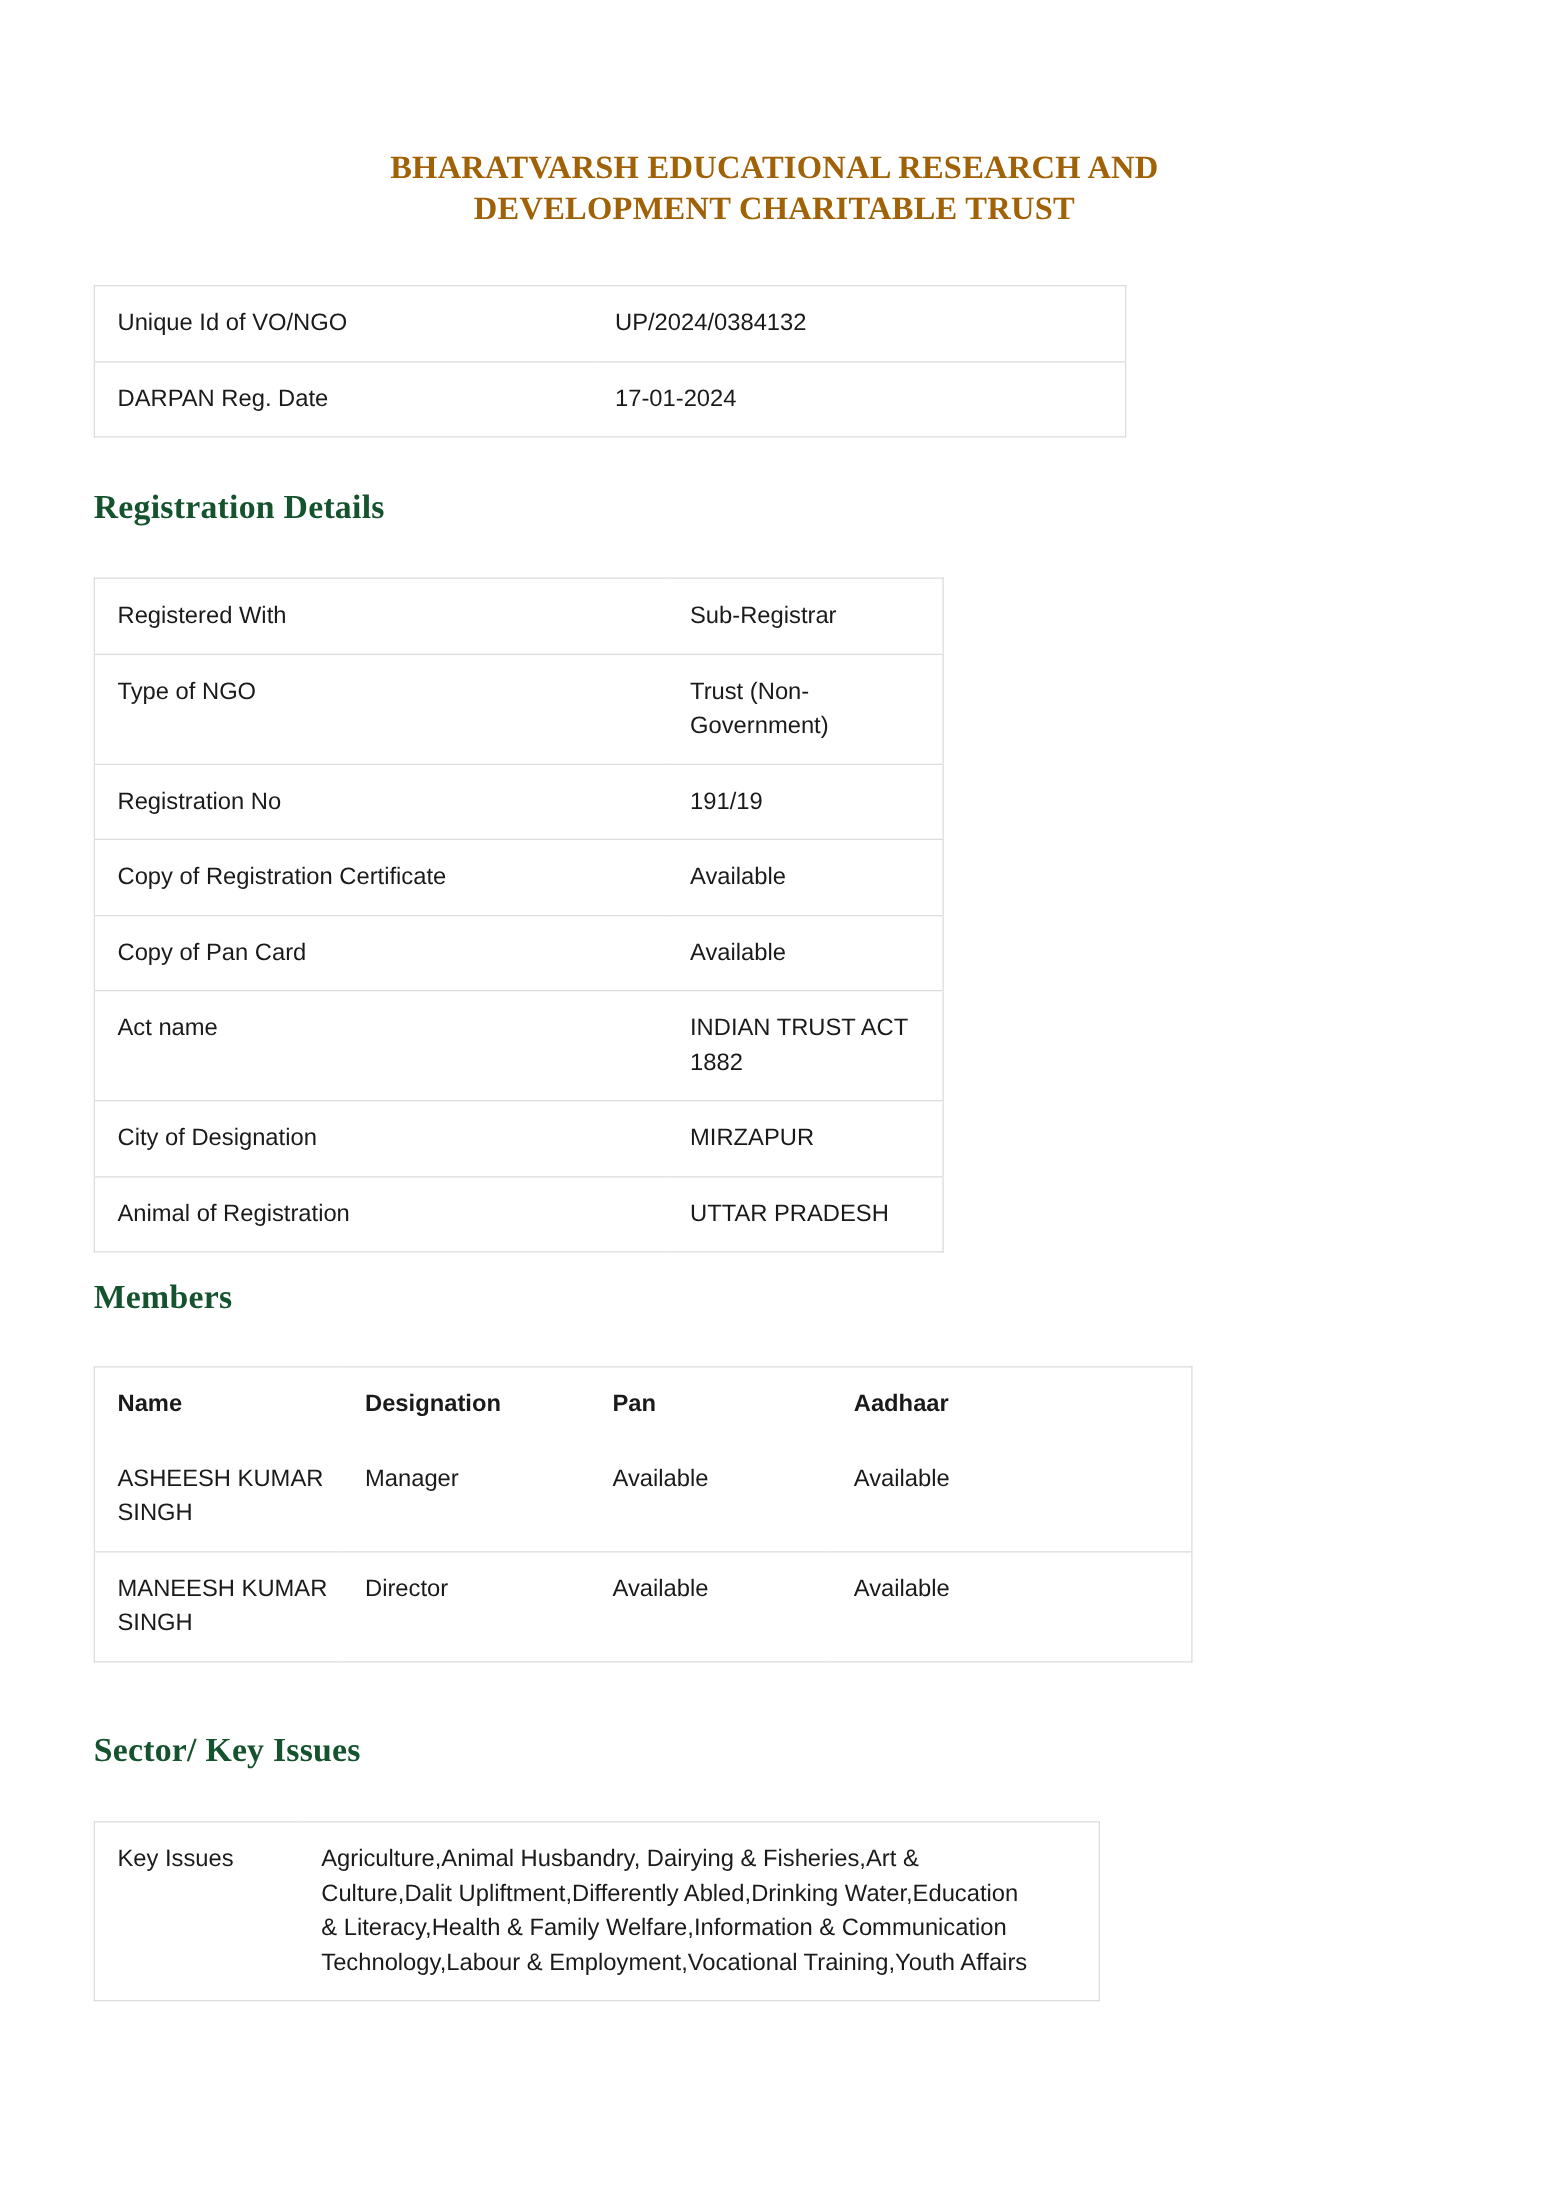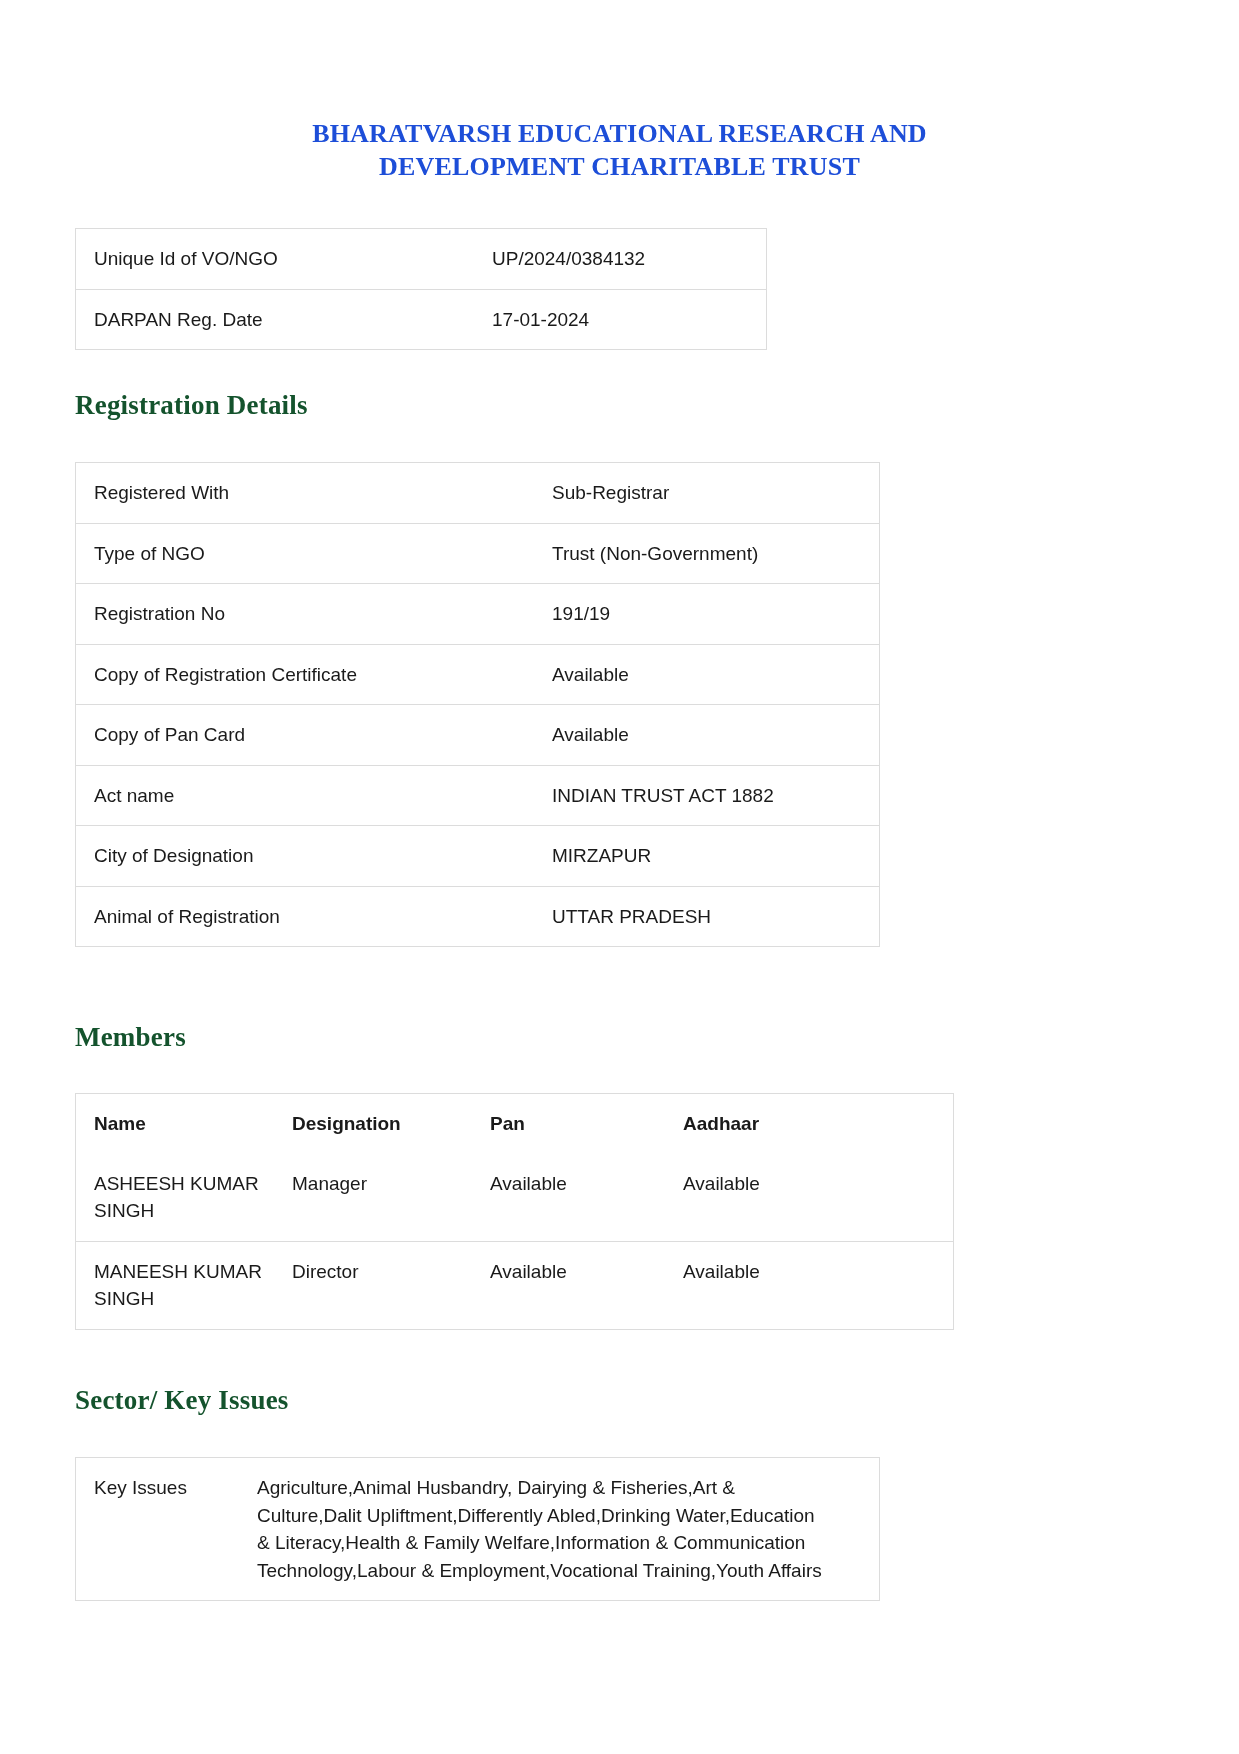--- a/index.html
+++ b/index.html
@@ -25,21 +25,21 @@
   
   .doc-title {
     margin: 0;
     padding: 118px 0 0 0;
     text-align: center;
     font-family: "Liberation Serif", serif;
     font-weight: bold;
     font-size: 26px;
     line-height: 1.25;
     letter-spacing: 0.2px;
-    color: #1d4ed8;
+    color: #a16207;
   }
   .doc-title .line {
     display: block;
   }
   
   .section-heading {
     font-family: "Liberation Serif", serif;
     font-weight: bold;
     font-size: 27px;
     color: #14532d;
@@ -66,24 +66,24 @@
     font-weight: normal;
     line-height: 1.45;
   }
   .tbl tr:first-child td, .tbl tr:first-child th { border-top: none; }
   .tbl tr:last-child td, .tbl tr:last-child th { border-bottom: none; }
   .tbl th { font-weight: bold; }
 
   
   .block { position: absolute; left: 75px; }
 
-  #summary-table { width: 692px; }
+  #summary-table { width: 826px; }
   #summary-table td.k { width: 380px; }
 
-  #registration-table { width: 805px; }
+  #registration-table { width: 680px; }
   #registration-table td.k { width: 440px; }
 
   #members-table { width: 805px; }
   #members-table .c-name { width: 180px; }
   #members-table .c-desig { width: 180px; }
   #members-table .c-pan { width: 175px; }
   #members-table .c-aadhaar { width: 270px; }
 
   #keyissues-table { width: 805px; }
   #keyissues-table td.k { width: 145px; }

